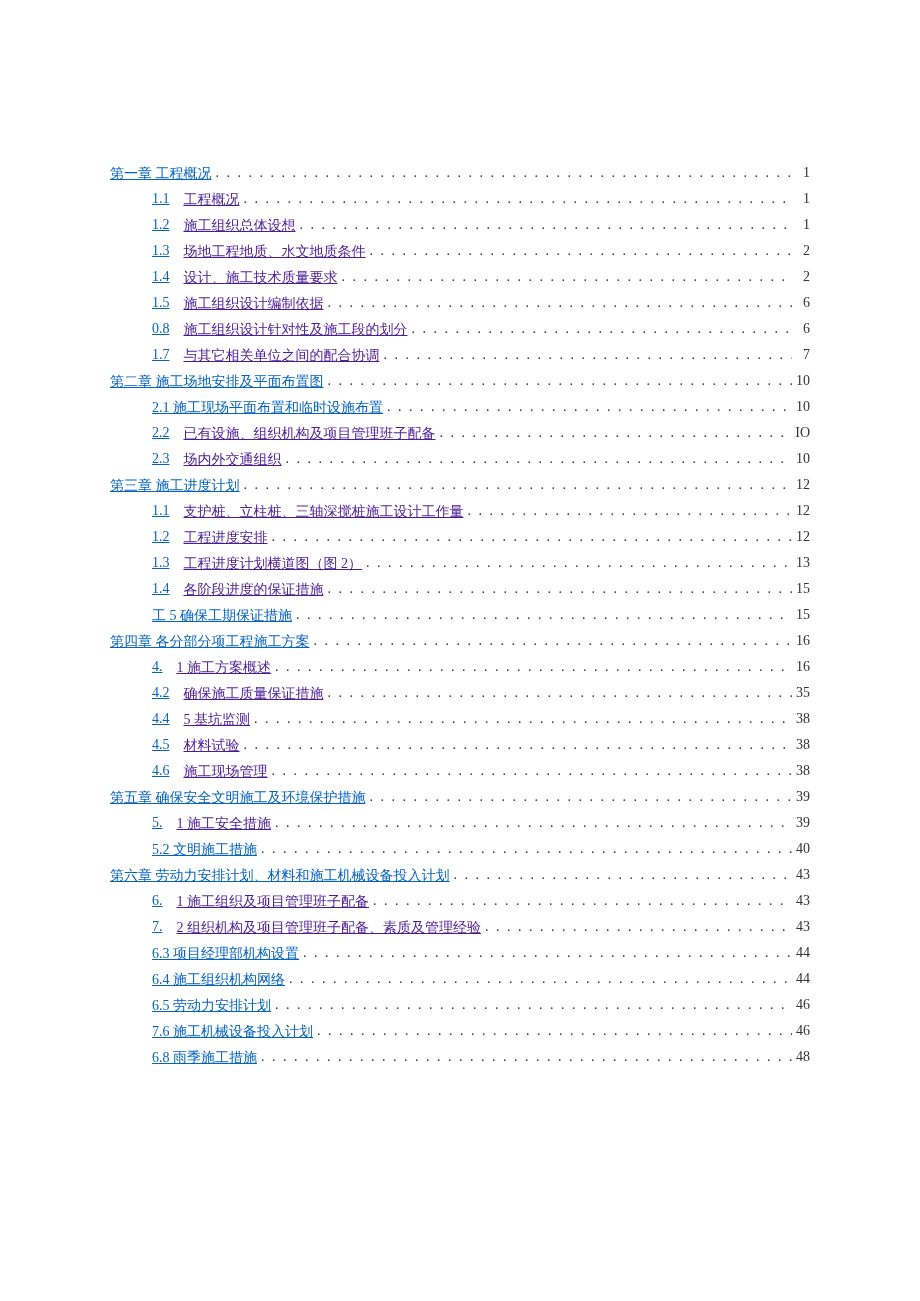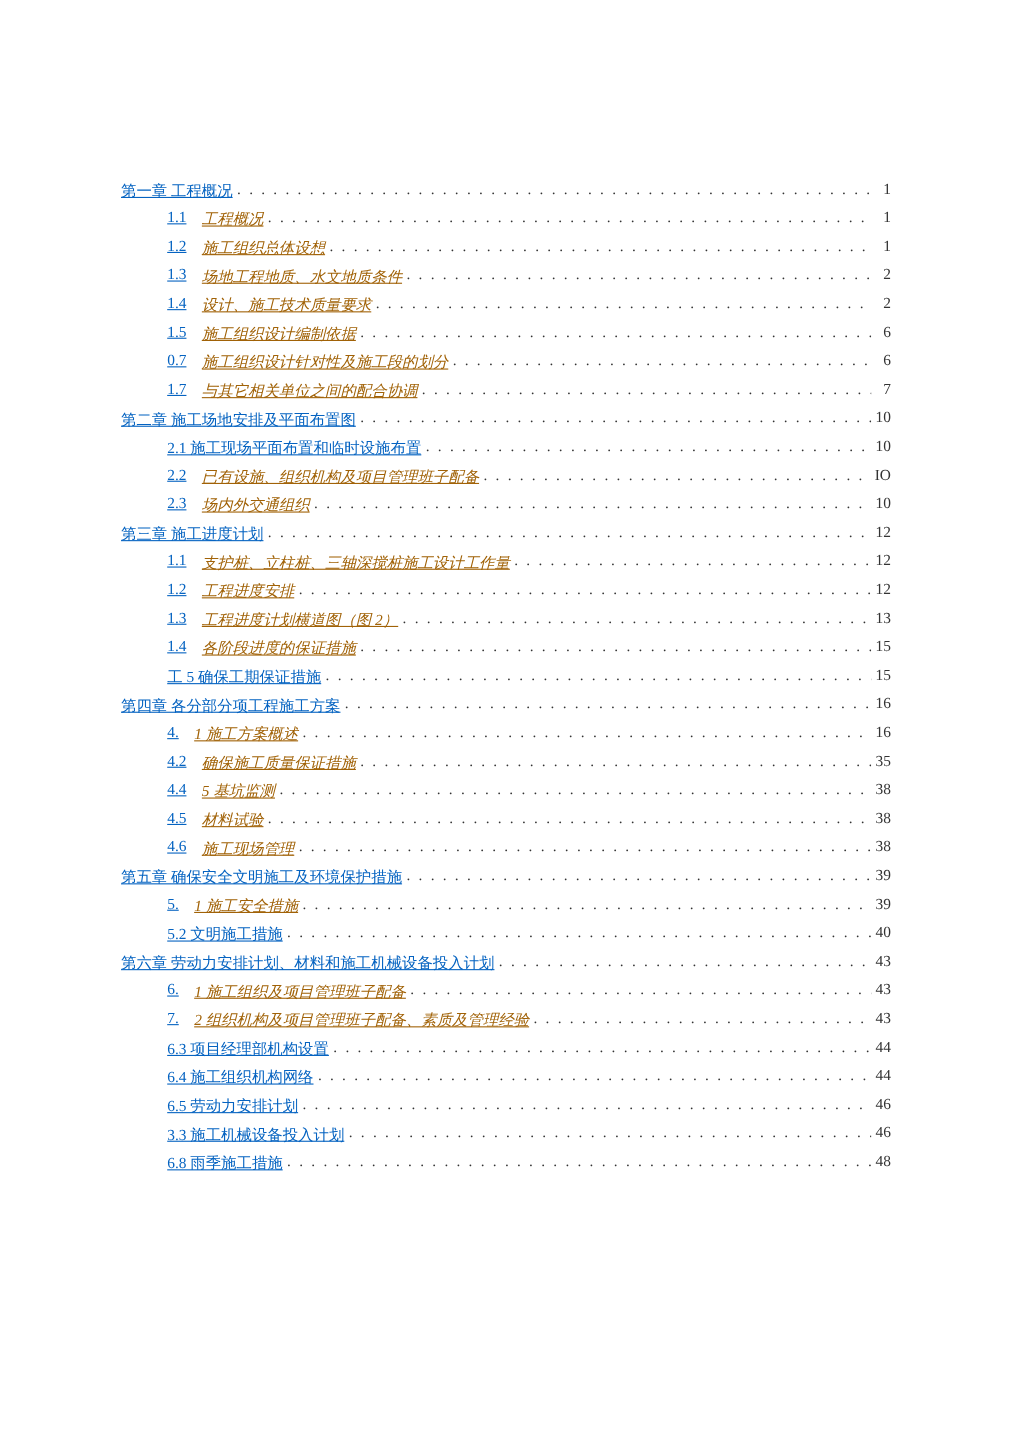--- a/index.html
+++ b/index.html
@@ -32,24 +32,23 @@
     .toc-level-1 {
       padding-left: 42px;
     }
     .toc-num {
       color: #0563c1;
       text-decoration: underline;
       margin-right: 14px;
       flex-shrink: 0;
     }
     .toc-title {
-      color: #a16207;
-      text-decoration: underline;
-      flex-shrink: 0;
-      font-style: italic;
+      color: #4c1d95;
+      text-decoration: underline;
+      flex-shrink: 0;
     }
     .toc-leader {
       flex: 1 1 auto;
       overflow: hidden;
       letter-spacing: 2px;
       color: #333;
       padding: 0 4px;
     }
     .toc-leader::before {
       content: ". . . . . . . . . . . . . . . . . . . . . . . . . . . . . . . . . . . . . . . . . . . . . . . . . . . . . . . . . . . . . . . . . . . . . . . . . . . . . . . . . . . . . . . . . . . . . . . . . . . . . . . . . . . . . . . . . . . . . . . . . . . . . . . . . . . . . . . . . . . . . .";
@@ -103,21 +102,21 @@
       <span class="toc-leader"></span>
       <span class="toc-page">2</span>
     </div>
     <div class="toc-row toc-level-1">
       <a class="toc-num" href="#">1.5</a>
       <a class="toc-title" href="#">施工组织设计编制依据</a>
       <span class="toc-leader"></span>
       <span class="toc-page">6</span>
     </div>
     <div class="toc-row toc-level-1">
-      <a class="toc-num" href="#">0.7</a>
+      <a class="toc-num" href="#">0.8</a>
       <a class="toc-title" href="#">施工组织设计针对性及施工段的划分</a>
       <span class="toc-leader"></span>
       <span class="toc-page">6</span>
     </div>
     <div class="toc-row toc-level-1">
       <a class="toc-num" href="#">1.7</a>
       <a class="toc-title" href="#">与其它相关单位之间的配合协调</a>
       <span class="toc-leader"></span>
       <span class="toc-page">7</span>
     </div>
@@ -254,21 +253,21 @@
       <a class="toc-combined" href="#">6.4 施工组织机构网络</a>
       <span class="toc-leader"></span>
       <span class="toc-page">44</span>
     </div>
     <div class="toc-row toc-level-1">
       <a class="toc-combined" href="#">6.5 劳动力安排计划</a>
       <span class="toc-leader"></span>
       <span class="toc-page">46</span>
     </div>
     <div class="toc-row toc-level-1">
-      <a class="toc-combined" href="#">3.3 施工机械设备投入计划</a>
+      <a class="toc-combined" href="#">7.6 施工机械设备投入计划</a>
       <span class="toc-leader"></span>
       <span class="toc-page">46</span>
     </div>
     <div class="toc-row toc-level-1">
       <a class="toc-combined" href="#">6.8 雨季施工措施</a>
       <span class="toc-leader"></span>
       <span class="toc-page">48</span>
     </div>
   </div>
 

